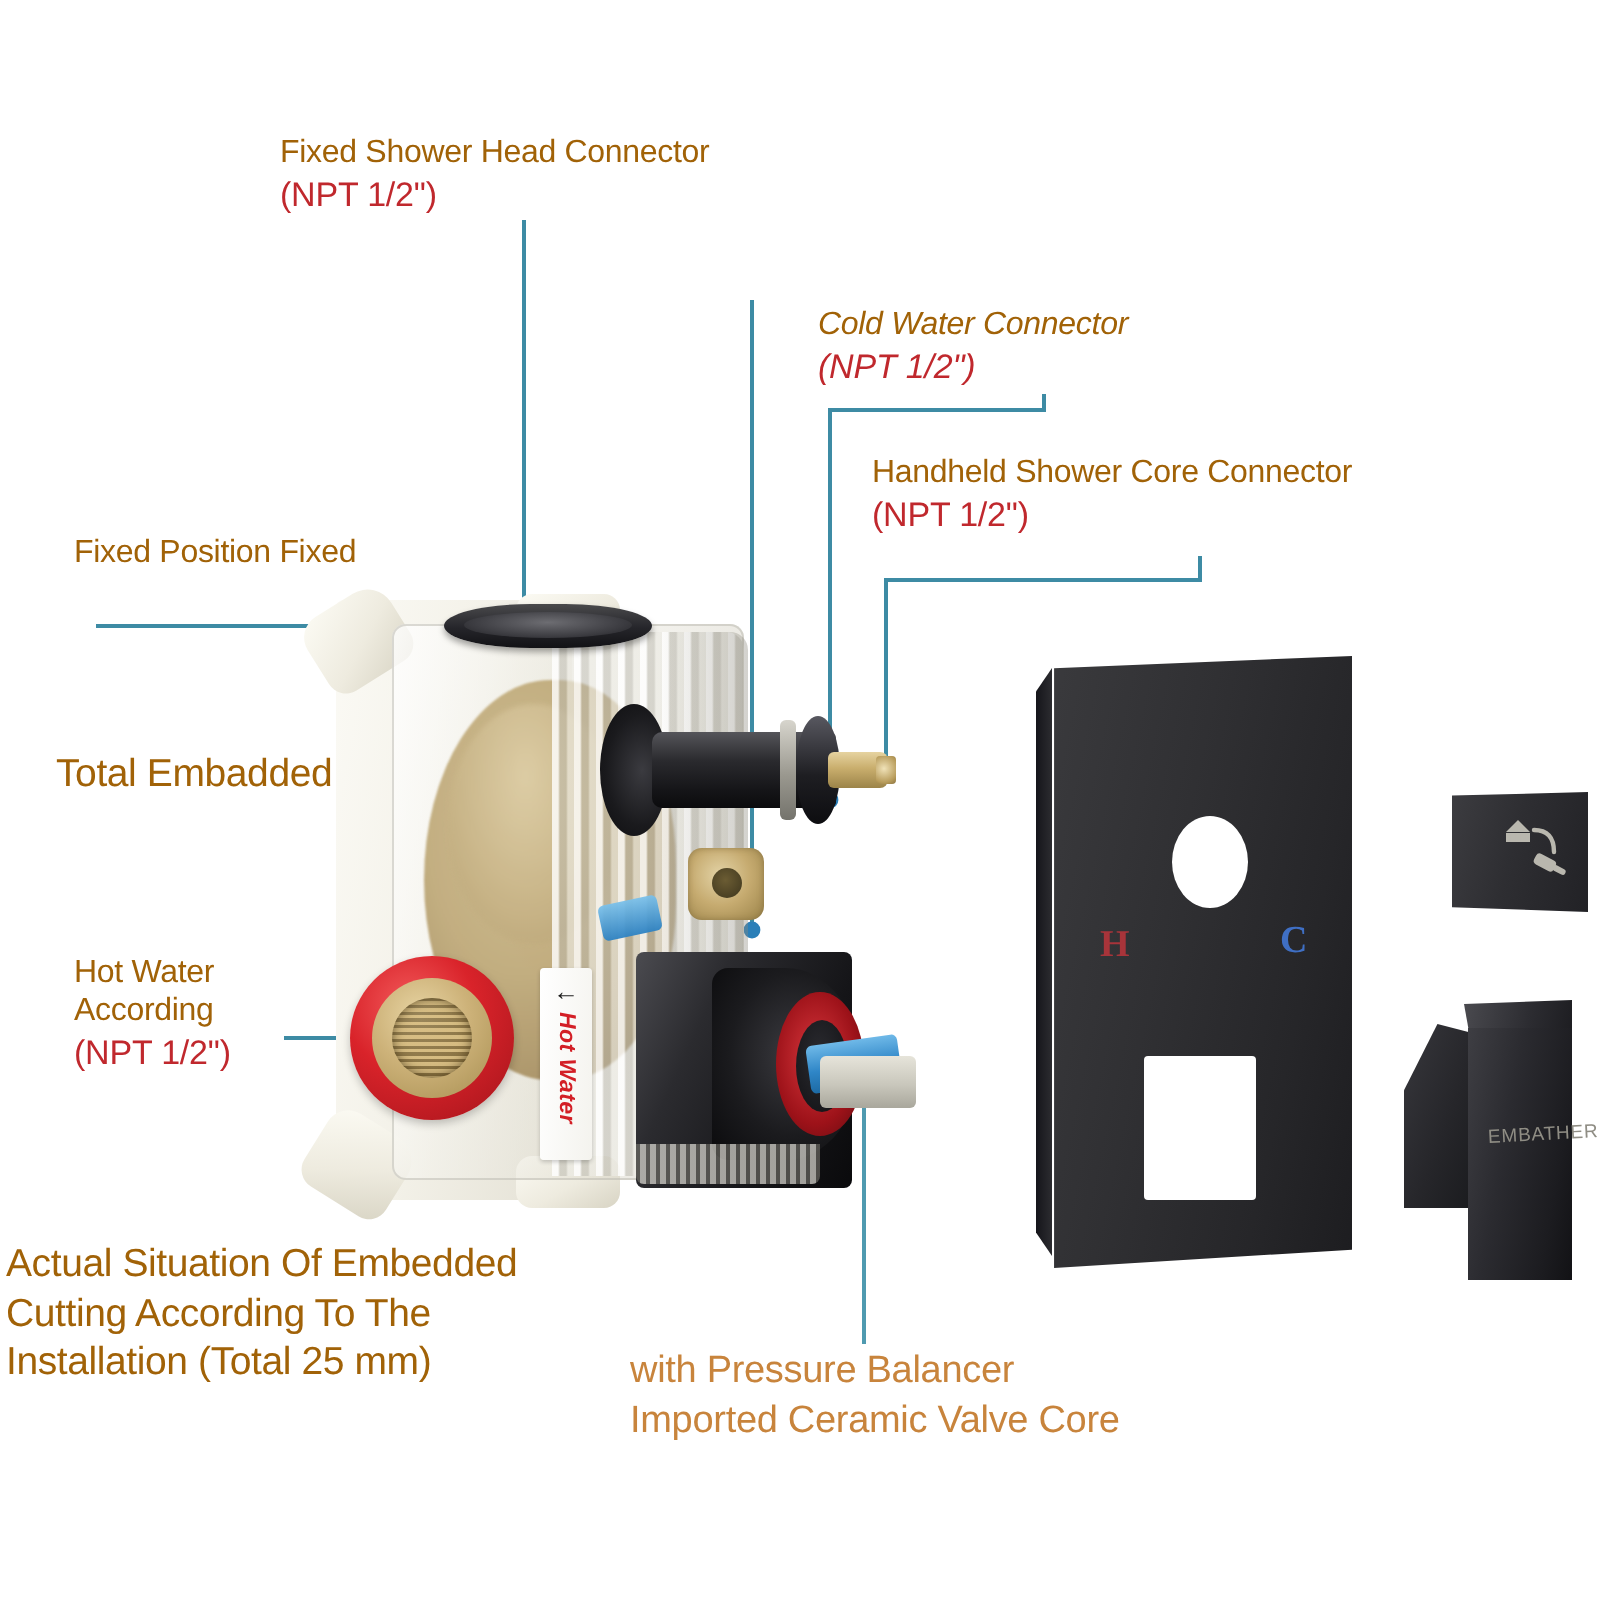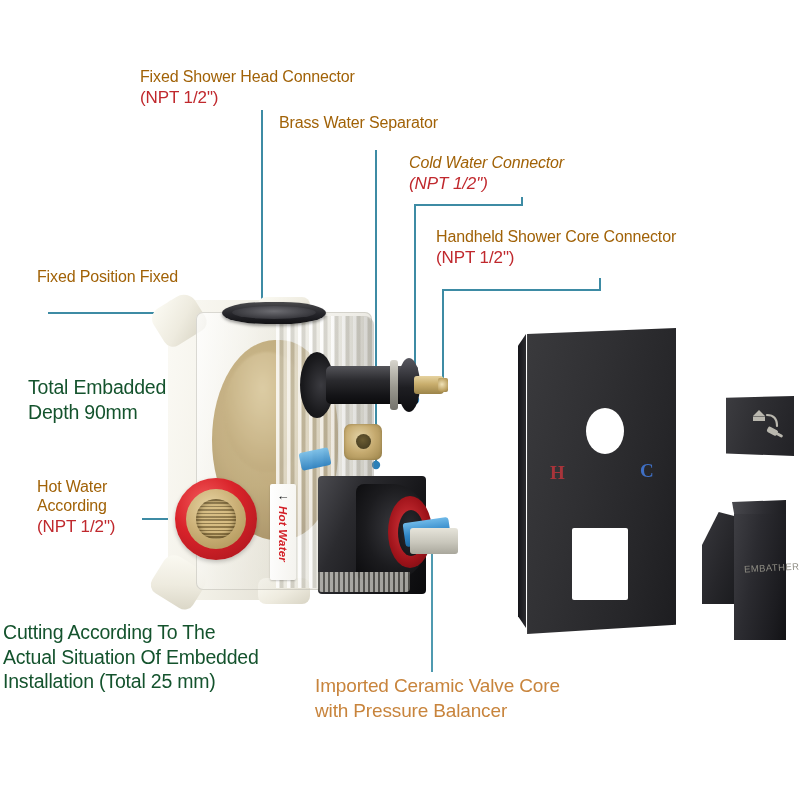--- a/index.html
+++ b/index.html
@@ -18,21 +18,21 @@
   .callout { position: absolute; white-space: nowrap; }
   .callout .title {
     font-size: 16px; color: #a16207; line-height: 1.18;
     letter-spacing: -0.15px; font-weight: 400;
   }
   .callout .spec {
     font-size: 17px; color: #c0282d; line-height: 1.2;
     letter-spacing: -0.1px; margin-top: 1px;
   }
   .blockText {
-    position: absolute; font-size: 19.5px; color: #14532d;
+    position: absolute; font-size: 19.5px; color: #a16207;
     line-height: 1.26; letter-spacing: -0.2px;
   }
   .captionOrange {
     position: absolute; font-size: 19px; color: #c8843c;
     line-height: 1.3; letter-spacing: -0.15px;
   }
 
   
   svg.leaders { position:absolute; left:0; top:0; width:800px; height:800px; pointer-events:none; }
 
@@ -325,23 +325,20 @@
       <circle cx="212" cy="519" r="4.2"></circle>
       <circle cx="432" cy="545" r="4.2"></circle>
     </g>
   </svg>
 
   <div class="callout" style="left:140px; top:68px;">
     <div class="title">Fixed Shower Head Connector</div>
     <div class="spec">(NPT 1/2")</div>
   </div>
 
-  <div class="callout" style="left:279px; top:114px;">
-    <div class="title">Brass Water Separator</div>
-  </div>
 
   <div class="callout" style="left:409px; top:154px;font-style:italic;">
     <div class="title">Cold Water Connector</div>
     <div class="spec">(NPT 1/2")</div>
   </div>
 
   <div class="callout" style="left:436px; top:228px;">
     <div class="title">Handheld Shower Core Connector</div>
     <div class="spec">(NPT 1/2")</div>
   </div>
@@ -351,32 +348,31 @@
   </div>
 
   <div class="callout" style="left:37px; top:478px;">
     <div class="title">Hot Water</div>
     <div class="title">According</div>
     <div class="spec">(NPT 1/2")</div>
   </div>
 
   <div class="blockText" style="left:28px; top:375px;">
     <div>Total Embadded</div>
-    <div>Depth 90mm</div>
   </div>
 
   <div class="blockText" style="left:3px; top:620px;">
+    <div>Actual Situation Of Embedded</div>
     <div>Cutting According To The</div>
-    <div>Actual Situation Of Embedded</div>
     <div>Installation (Total 25 mm)</div>
   </div>
 
   <div class="captionOrange" style="left:315px; top:674px;">
+    <div>with Pressure Balancer</div>
     <div>Imported Ceramic Valve Core</div>
-    <div>with Pressure Balancer</div>
   </div>
 
   <div class="valve">
     <div class="backPlate"></div>
     <div class="ear tl"></div>
     <div class="ear bl"></div>
     <div class="ear tr"></div>
     <div class="ear br"></div>
 
     <div class="clearBody"></div>

